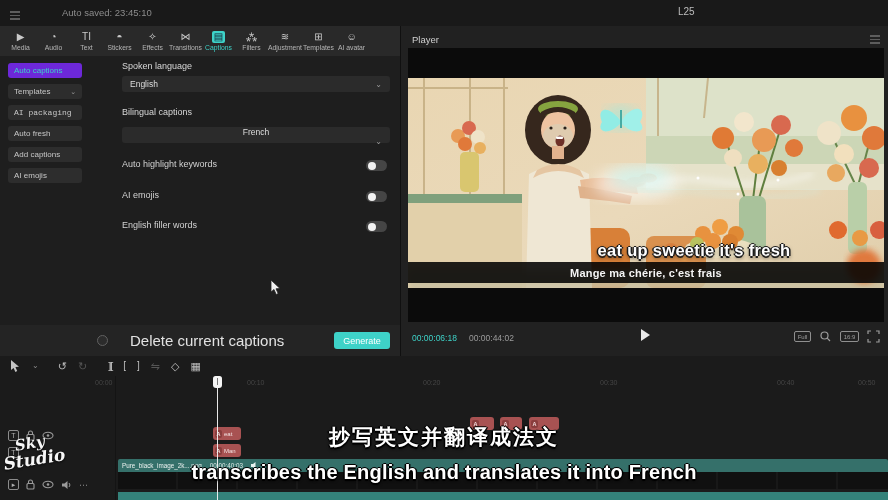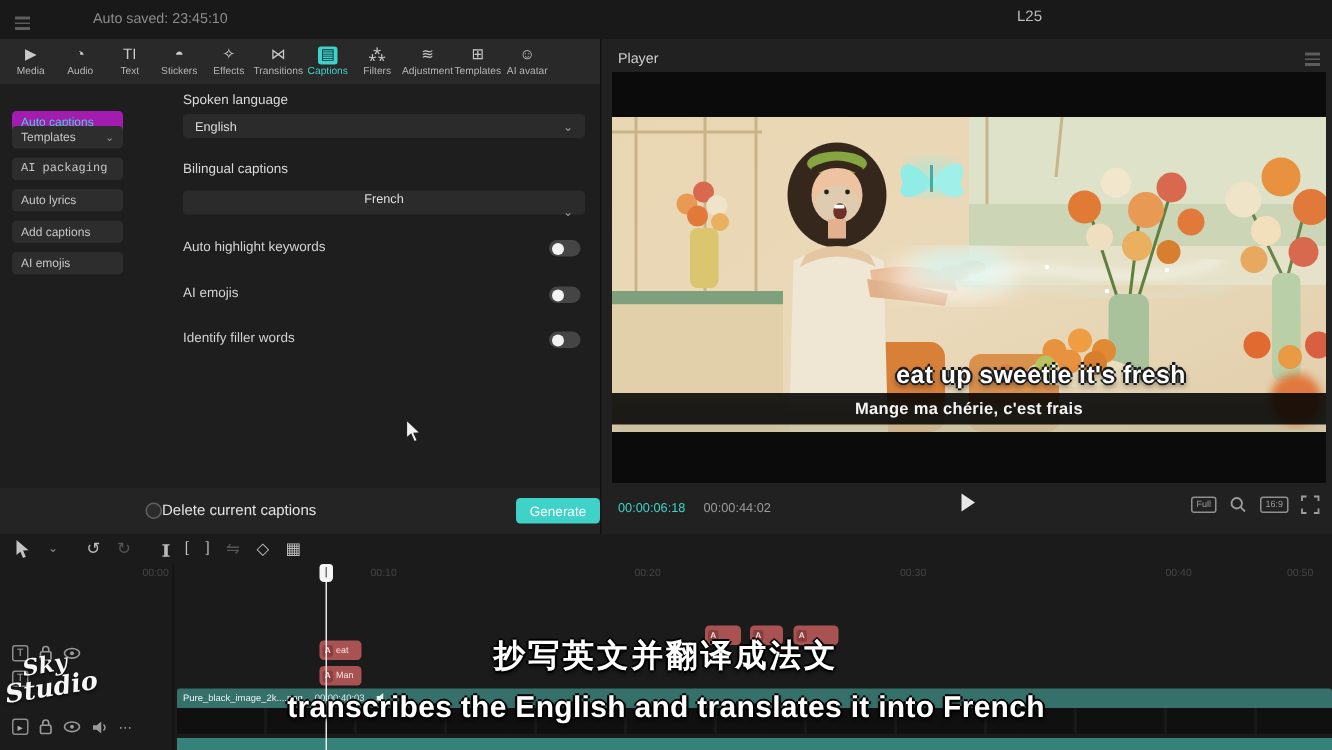--- a/index.html
+++ b/index.html
@@ -15,33 +15,33 @@
   .toolbar{left:0;top:26px;width:400px;height:30px;background:#292929;display:flex;align-items:center;padding-left:4px;box-sizing:border-box;}
   .tb-item{display:flex;flex-direction:column;align-items:center;justify-content:center;min-width:33px;height:30px;color:#c9c9c9;cursor:pointer;}
   .tb-item .g{font-size:10px;line-height:11px;height:12px;}
   .tb-item .l{font-size:6.8px;color:#b5b5b5;margin-top:1px;white-space:nowrap;}
   .tb-item.active .g{color:#3ed2c8;background:#3ed2c8;color:#123;border-radius:2px;padding:0 2px;}
   .tb-item.active .l{color:#3ed2c8;}
   
   .left-panel{left:0;top:56px;width:400px;height:269px;background:#1e1e1e;}
   .side-btn{left:8px;width:74px;height:15px;background:#2d2d2d;border-radius:3px;color:#c7c7c7;
             font-size:8px;display:flex;align-items:center;padding:0 6px;box-sizing:border-box;cursor:pointer;}
-  .side-btn.active{color:#3ed2c8;background:#a21caf;margin-top:11px;}
+  .side-btn.active{color:#3ed2c8;background:#6d28d9;}
   .side-btn .chev{margin-left:auto;font-size:7px;color:#9a9a9a;}
   .form-label{left:122px;font-size:9px;color:#d8d8d8;}
   .dd{left:122px;width:268px;height:16px;background:#2b2b2b;border-radius:3px;color:#dedede;
       font-size:8.5px;display:flex;align-items:center;padding:0 8px;box-sizing:border-box;cursor:pointer;}
   .dd .chev{margin-left:auto;color:#9a9a9a;font-size:8px;}
   .tg-row-label{left:122px;font-size:9px;color:#d2d2d2;}
   .toggle{left:366px;width:21px;height:11px;border-radius:6px;background:#454545;cursor:pointer;}
   .toggle .knob{position:absolute;left:1.5px;top:1.5px;width:8px;height:8px;border-radius:50%;background:#f2f2f2;}
   .panel-bottom{left:0;top:325px;width:400px;height:31px;background:#242424;display:flex;align-items:center;}
   .chk{width:9px;height:9px;border:1px solid #616161;border-radius:50%;margin-left:97px;background:#2c2c2c;cursor:pointer;}
-  .chk-label{font-size:10px;color:#e2e2e2;margin-left:0;}
-  .generate-btn{margin-left:auto;width:56px;height:17px;background:#3ed2c8;border-radius:3px;
+  .chk-label{font-size:15px;color:#e2e2e2;margin-left:22px;}
+  .generate-btn{margin-left:auto;margin-right:10px;width:56px;height:17px;background:#3ed2c8;border-radius:3px;
                 color:#ffffff;font-size:9px;display:flex;align-items:center;justify-content:center;cursor:pointer;}
   
   .player-panel{left:401px;top:26px;width:487px;height:330px;background:#212121;}
   .player-title{left:11px;top:8px;font-size:9.5px;color:#cfcfcf;}
   .video-box{left:7px;top:22px;width:476px;height:274px;background:#0b0b0b;overflow:hidden;}
   .cap-en{left:0;top:193px;width:476px;text-align:center;font-size:16.5px;font-weight:bold;color:#fff;letter-spacing:.3px;
           text-shadow:-1.5px 0 #1d1d1d,1.5px 0 #1d1d1d,0 -1.5px #1d1d1d,0 1.5px #1d1d1d,0 2px 4px rgba(0,0,0,.7);margin-left:48px;}
   .cap-fr-band{left:0;top:214px;width:476px;height:21px;background:rgba(2,2,2,.88);display:flex;align-items:center;justify-content:center;}
   .cap-fr{font-size:11px;font-weight:bold;color:#f4f4f4;letter-spacing:.2px;}
   .time-cur{left:11px;top:307px;font-size:8.5px;color:#3ed2c8;}
@@ -148,21 +148,21 @@
         <span>Auto captions</span>
       </div>
     <div class="abs side-btn" style="top:28px;">
         <span>Templates</span>
         <span class="chev">⌄</span>
       </div>
     <div class="abs side-btn" style="top:49px;font-family:Liberation Mono, monospace;">
         <span>AI packaging</span>
       </div>
     <div class="abs side-btn" style="top:70px;">
-        <span>Auto lyrics</span>
+        <span>Auto fresh</span>
       </div>
     <div class="abs side-btn" style="top:91px;">
         <span>Add captions</span>
       </div>
     <div class="abs side-btn" style="top:112px;">
         <span>AI emojis</span>
       </div>
 
     <div class="abs form-label" style="top:5px;">Spoken language</div>
     <div class="abs dd" style="top:20px;align-items:center;">
@@ -179,21 +179,21 @@
     <div class="abs tg-row-label" style="top:103px;">Auto highlight keywords</div>
     <div class="abs toggle" style="top:104px;">
         <span class="knob"></span>
       </div>
 
     <div class="abs tg-row-label" style="top:134px;">AI emojis</div>
     <div class="abs toggle" style="top:135px;">
         <span class="knob"></span>
       </div>
 
-    <div class="abs tg-row-label" style="top:164px;">Identify filler words</div>
+    <div class="abs tg-row-label" style="top:164px;">English filler words</div>
     <div class="abs toggle" style="top:165px;">
         <span class="knob"></span>
       </div>
 
     <svg class="abs" style="left:270px;top:224px;" width="12" height="16">
       <polygon points="1,0 1,12 4,9.5 6.2,14.5 8.2,13.6 6,8.8 10,8.5" fill="#f2f2f2" stroke="#222" stroke-width="0.8"></polygon>
     </svg>
   </div>
 
   <div class="abs panel-bottom">

